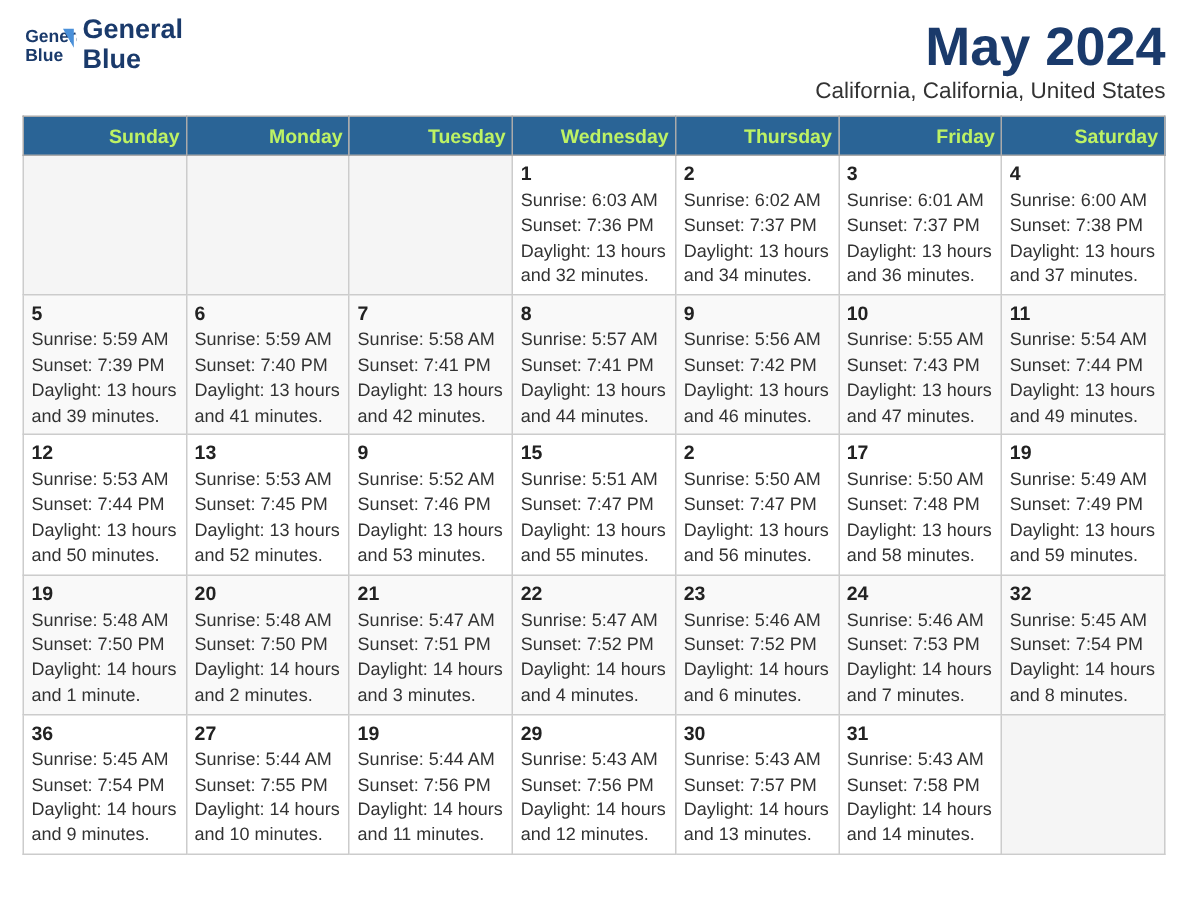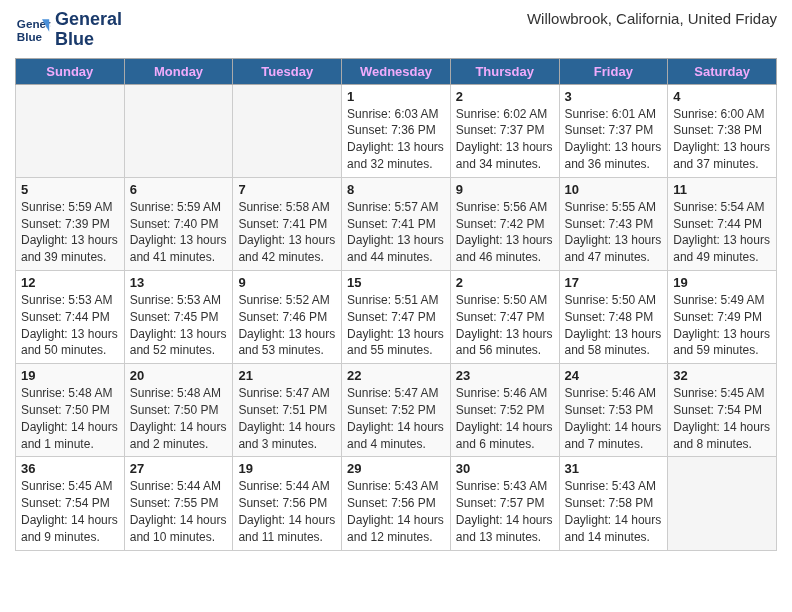--- a/index.html
+++ b/index.html
@@ -43,25 +43,25 @@
       font-size: 15px;
       color: #333;
     }
     table {
       width: 100%;
       border-collapse: collapse;
       table-layout: fixed;
     }
     th {
       background: #2a6496;
-      color: #f0abfc;
+      color: #bef264;
       font-size: 13px;
       font-weight: bold;
       padding: 5px 4px;
-      text-align: center;
+      text-align: right;
       border: 1px solid #aaa;
     }
     td {
       border: 1px solid #ccc;
       vertical-align: top;
       padding: 4px 5px;
       min-height: 80px;
       height: 85px;
       background: #fff;
     }
@@ -93,21 +93,22 @@
       <text x="2" y="18" font-size="13" font-weight="bold" fill="#1a3a6b">General</text>
       <text x="2" y="32" font-size="13" font-weight="bold" fill="#1a3a6b">Blue</text>
       <polygon points="30,8 38,8 38,22" fill="#4a90d9"></polygon>
     </svg>
     <div class="logo-text">
       <div>General</div>
       <div>Blue</div>
     </div>
   </div>
   <div class="title-block">
-    <div class="location">Willowbrook, California, United Friday</div>
+    <div class="month-title">May 2024</div>
+    <div class="location">California, California, United States</div>
   </div>
 </div>
 
 <table>
   <thead>
     <tr>
     <th>Sunday</th>
         <th>Monday</th>
         <th>Tuesday</th>
         <th>Wednesday</th>

